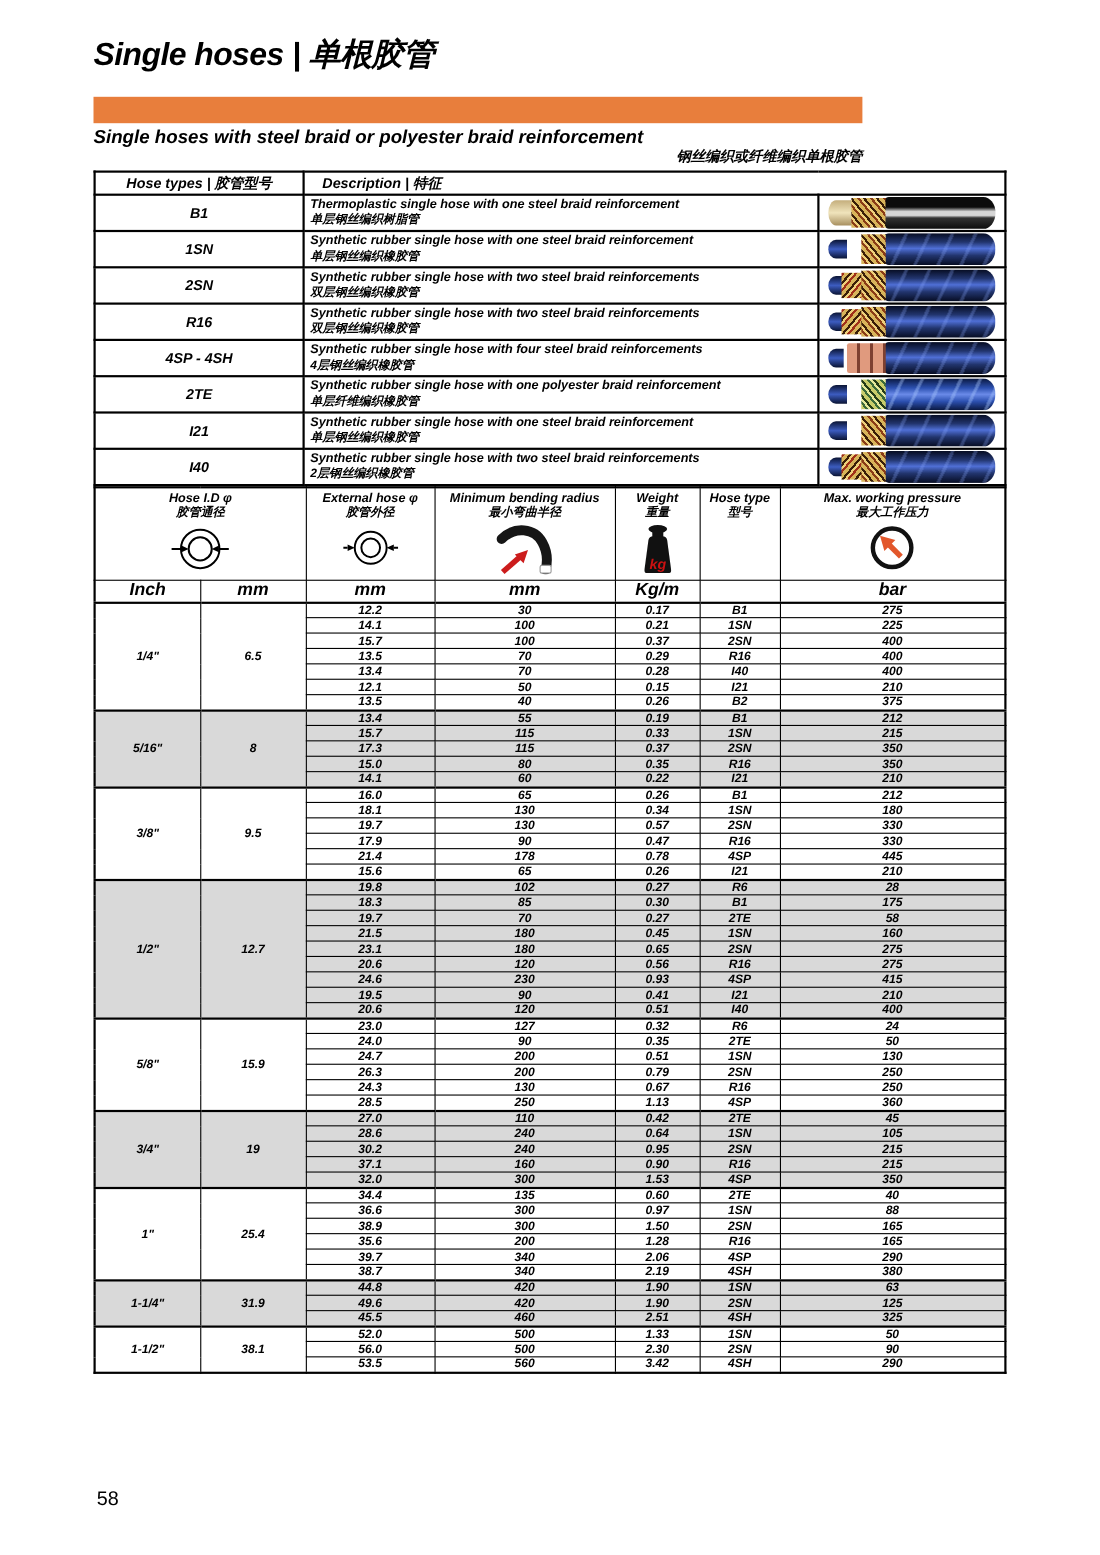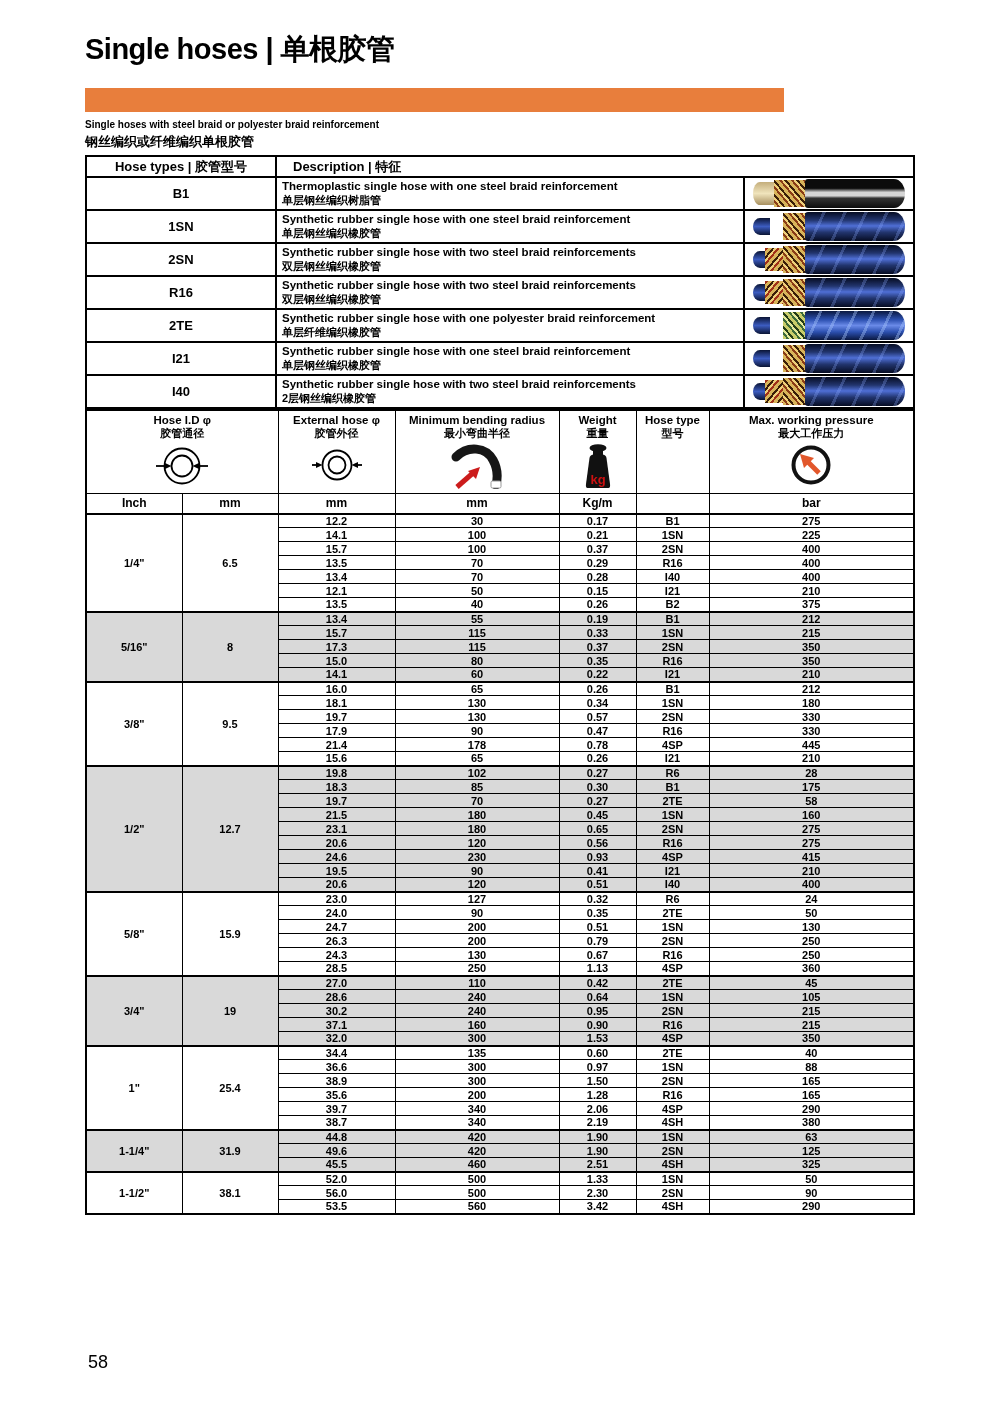--- a/index.html
+++ b/index.html
@@ -1,24 +1,24 @@
 <!DOCTYPE html>
 <html><head>
 <meta charset="utf-8">
 <style>
   * { margin:0; padding:0; box-sizing:border-box; }
   html,body { background:#fff; }
   body { width:1000px; font-family:"Liberation Sans", sans-serif; color:#000; }
   .page { position:relative; width:1000px; height:1414px; background:#fff; overflow:hidden; }
-  .content { position:absolute; left:85px; top:0; width:699px; }
+  .content { position:absolute; left:85px; top:0; width:699px;font-style:italic; }
 
   .title { margin-top:30px; font-size:29px; font-weight:bold; letter-spacing:-0.5px; }
   .orange-bar { margin-top:18px; height:24px; }
-  .subtitle-en { margin-top:4px; font-size:10px; font-weight:bold; line-height:17px; }
-  .subtitle-zh { font-size:13px; font-weight:bold; line-height:17px; }
+  .subtitle-en { margin-top:4px; font-size:17px; font-weight:bold; line-height:17px; }
+  .subtitle-zh { font-size:13px; font-weight:bold; line-height:17px;text-align:right; }
 
   table { border-collapse:collapse; width:828px; table-layout:fixed; }
 
   
   .ht th, .ht td { border:2px solid #000; }
   .ht th { height:21px; font-size:13px; font-weight:bold; text-align:left; padding-left:16px; }
   .ht th.c { text-align:center; padding-left:0; }
   .ht td { height:33px; }
   .ht-type { text-align:center; font-size:13px; font-weight:bold; }
   .ht-desc { padding:1px 0 1px 5px; vertical-align:middle; }
@@ -50,21 +50,21 @@
     background:repeating-linear-gradient(90deg,#e09a7e 0 9px,#7e4030 9px 12px); border-radius:2px; }
   .v-4sp .hp-tube { width:9%; }
 
   
   .spec th, .spec td { border:1.5px solid #000; text-align:center; }
   .spec { border:2px solid #000; }
   .spec thead th { height:78px; vertical-align:top; padding-top:3px;margin-top:36px; }
   .spec .h-en { font-size:11.5px; font-weight:bold; line-height:13px; }
   .spec .h-zh { font-size:11px; font-weight:bold; line-height:13px; }
   .spec .h-ic { margin-top:3px; }
-  .units td { height:20px; font-size:12px; font-weight:bold; border-bottom:2.5px solid #000; }
+  .units td { height:20px; font-size:16px; font-weight:bold; border-bottom:2.5px solid #000; }
   .spec tbody td { height:14px; font-size:11px; font-weight:bold; padding:0; }
   tr.shaded td { background:#d9d9d9; }
   tr.sec-start td { border-top:2.5px solid #000; }
 
   .footer-pagenum { position:absolute; left:88px; top:1352px; font-size:18px; }
   .footer-site { position:absolute; left:85px; top:1352px; width:828px; text-align:center; font-size:18px; font-weight:bold; }
   .footer-logo { position:absolute; left:742px; top:1335px; width:172px; height:56px; }
 </style>
 </head>
 <body>
@@ -136,20 +136,34 @@
           <tr>
             <td class="ht-type">R16</td>
             <td class="ht-desc">
               <div class="d-en">Synthetic rubber single hose with two steel braid reinforcements</div>
               <div class="d-zh">双层钢丝编织橡胶管</div>
             </td>
             <td class="ht-img">
               <div class="hosephoto v-r16">
                 <span class="hp-tube"></span>
                 <span class="hp-braid2"></span>
+                <span class="hp-braid1"></span>
+                <span class="hp-cover"></span>
+              </div>
+            </td>
+          </tr>
+          <tr>
+            <td class="ht-type">4SP - 4SH</td>
+            <td class="ht-desc">
+              <div class="d-en">Synthetic rubber single hose with four steel braid reinforcements</div>
+              <div class="d-zh">4层钢丝编织橡胶管</div>
+            </td>
+            <td class="ht-img">
+              <div class="hosephoto v-4sp">
+                <span class="hp-tube"></span>
                 <span class="hp-braid1"></span>
                 <span class="hp-cover"></span>
               </div>
             </td>
           </tr>
           <tr>
             <td class="ht-type">2TE</td>
             <td class="ht-desc">
               <div class="d-en">Synthetic rubber single hose with one polyester braid reinforcement</div>
               <div class="d-zh">单层纤维编织橡胶管</div>

